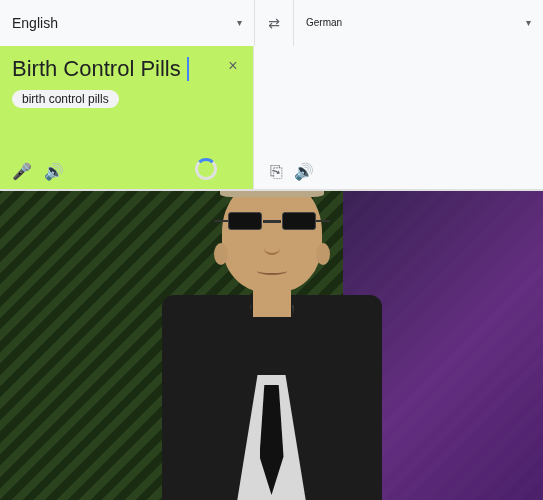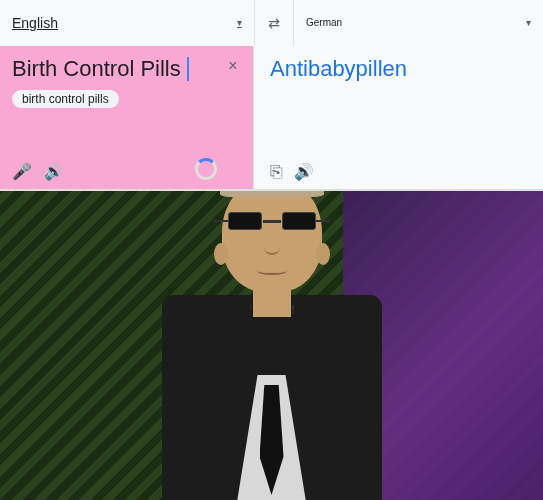--- a/index.html
+++ b/index.html
@@ -34,21 +34,20 @@
       height: 46px;
       padding: 0 12px;
       background: #f8f9fa;
       cursor: pointer;
       border-right: none;
     }
 
     .lang-selector span {
       font-size: 14px;
       color: #202124;
-      text-decoration: underline;
     }
 
     .lang-selector .chevron {
       font-size: 10px;
       color: #5f6368;
     }
 
     .swap-btn {
       display: flex;
       align-items: center;
@@ -86,21 +85,21 @@
     }
 
     .translation-panels {
       display: flex;
       height: 145px;
       border-bottom: 2px solid #e0e0e0;
     }
 
     .input-panel {
       width: 254px;
-      background: #f9a8d4;
+      background: #bef264;
       padding: 10px 28px 8px 12px;
       border-right: 1px solid #e0e0e0;
       display: flex;
       flex-direction: column;
       position: relative;
     }
 
     .input-text {
       font-size: 22px;
       font-weight: 400;
@@ -258,21 +257,20 @@
       <div style="display:flex; align-items:center; margin-top:auto;">
         <div class="input-toolbar">
           <span class="toolbar-icon">🎤</span>
           <span class="toolbar-icon">🔊</span>
         </div>
         <div class="loading-circle" style="margin-left:auto;margin-right:8px;margin-top:0;"></div>
       </div>
     </div>
 
     <div class="output-panel">
-      <div class="output-text">Antibabypillen</div>
       <div class="output-toolbar">
         <span class="copy-icon">⎘</span>
         <span class="toolbar-icon">🔊</span>
       </div>
     </div>
 
   </div>
 </div>
 
 <div class="image-section">

